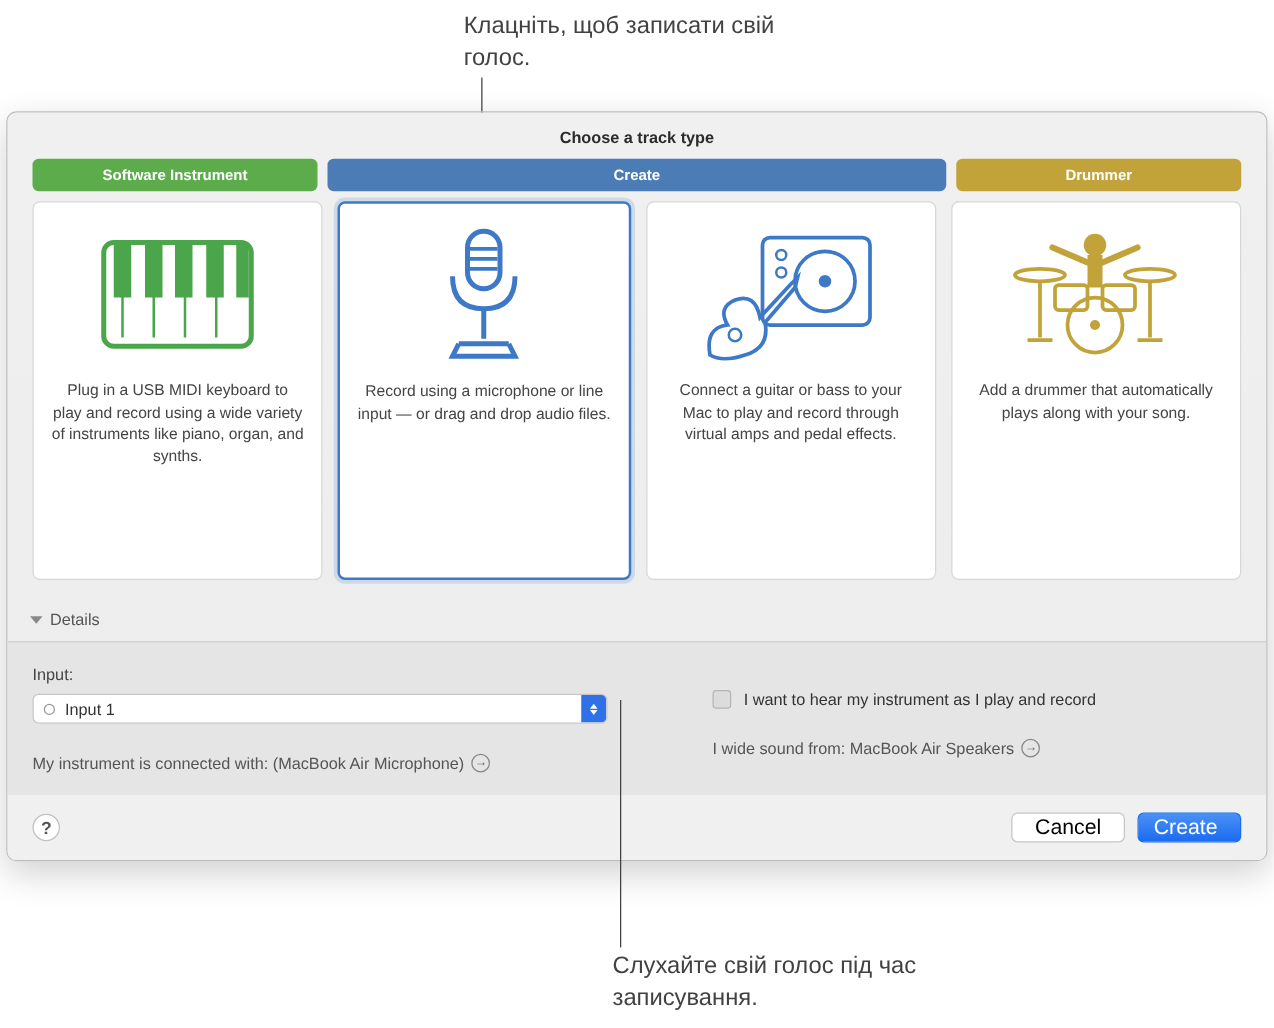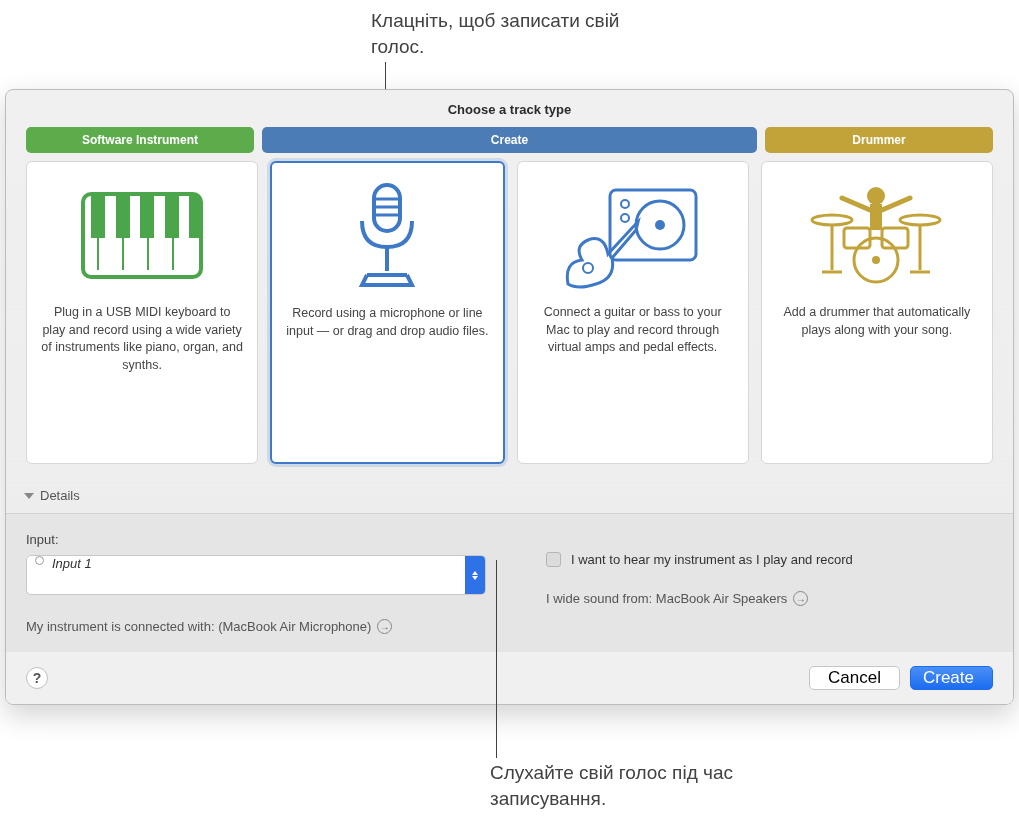--- a/index.html
+++ b/index.html
@@ -112,37 +112,37 @@
   border-left: 5px solid transparent;
   border-right: 5px solid transparent;
   border-top: 6px solid #888;
 }
 
 .details-panel {
   background: #e5e5e5;
   border-top: 1px solid #d0d0d0;
   padding: 18px 20px;
   display: flex;
-  gap: 60px;
+  gap: 84px;
 }
 .details-col { flex: 1; }
 .details-label {
   font-size: 13px;
   color: #444;
   margin-bottom: 8px;
 }
 .select {
   display: flex;
+  align-items: center;
   background: #fff;
   border: 1px solid #c8c8c8;
   border-radius: 5px;
-  height: 40px;
+  height: 24px;
   width: 460px;
   overflow: hidden;
-  font-style: italic;
 }
 .select-circle {
   width: 9px; height: 9px;
   border: 1px solid #999;
   border-radius: 50%;
   margin: 0 8px;
 }
 .select-text { flex: 1; font-size: 13px; color: #333; }
 .select-arrows {
   width: 20px; height: 100%;

